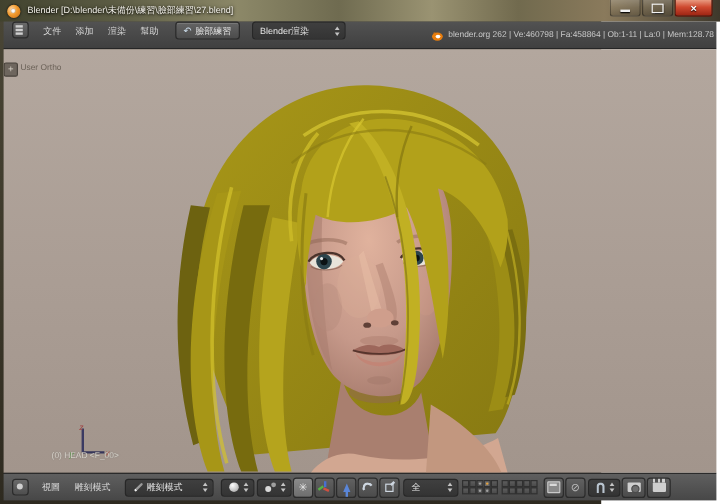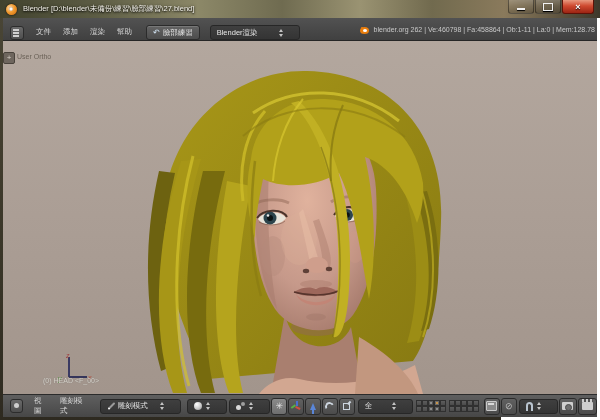--- a/index.html
+++ b/index.html
@@ -23,32 +23,32 @@
   .win-btn{width:24px;height:13px;border:1px solid #00000066;border-top:none;
     background:linear-gradient(#ffffff33,#ffffff0e 45%,#00000022);
     border-radius:0 0 3px 3px;display:flex;align-items:center;justify-content:center;margin-left:1px;}
   .win-btn.close{width:30px;background:linear-gradient(#e89a80,#cf4a30 45%,#9c2413);
     border-color:#5f1207;color:#fff;font-size:9px;font-weight:bold;text-shadow:0 1px 1px #000;}
   .glyph-min{width:8px;height:2px;background:#f2f2f2;box-shadow:0 1px 1px #000;margin-top:4px;}
   .glyph-max{width:8px;height:6px;border:1px solid #f2f2f2;box-shadow:0 1px 1px #000;}
   
   .infobar{position:absolute;left:3px;top:18px;width:594px;height:22px;
     background:linear-gradient(#525252,#404040);border-bottom:1px solid #262626;
-    display:flex;align-items:flex-end;font-size:7.5px;color:#d9d9d9;}
+    display:flex;align-items:flex-start;font-size:7.5px;color:#d9d9d9;}
   .editor-icon{width:12px;height:12px;margin:0 6px 0 7px;border-radius:3px;
     border:1px solid #2c2c2c;background:linear-gradient(#6a6a6a,#4e4e4e);position:relative;}
   .editor-icon::after{content:"";position:absolute;left:2px;top:2px;width:6px;height:1.5px;background:#cfcfcf;
     box-shadow:0 3px 0 #cfcfcf,0 6px 0 #cfcfcf;}
   .menu-item{padding:3px 6px;cursor:default;}
   .btn{height:13px;display:inline-flex;align-items:center;padding:0 6px;
     border:1px solid #2b2b2b;border-radius:3px;background:linear-gradient(#646464,#4c4c4c);
     box-shadow:0 1px 0 #ffffff22 inset;color:#e2e2e2;}
   .back-btn{margin-left:8px;}
   .back-btn .bicon{font-size:8px;margin-right:3px;color:#cfe0ef;}
-  .select{height:13px;display:inline-flex;align-items:center;padding:0 16px 0 6px;
+  .select{height:13px;display:inline-flex;align-items:center;padding:0 4px 0 6px;
     border:1px solid #272727;border-radius:3px;background:linear-gradient(#3f3f3f,#343434);
     color:#e6e6e6;}
   .engine-select{margin-left:10px;width:66px;justify-content:space-between;}
   .updown{display:inline-flex;flex-direction:column;margin-left:4px;row-gap:2px;}
   .updown i{display:block;width:0;height:0;border-left:2.5px solid transparent;border-right:2.5px solid transparent;}
   .updown .up{border-bottom:3px solid #c4c4c4;}
   .updown .dn{border-top:3px solid #c4c4c4;}
   .stats-wrap{position:absolute;right:2px;top:0;height:22px;display:flex;align-items:center;
     max-width:292px;overflow:hidden;}
   .blender-logo{width:11px;height:11px;flex:0 0 11px;margin-right:4px;position:relative;}

